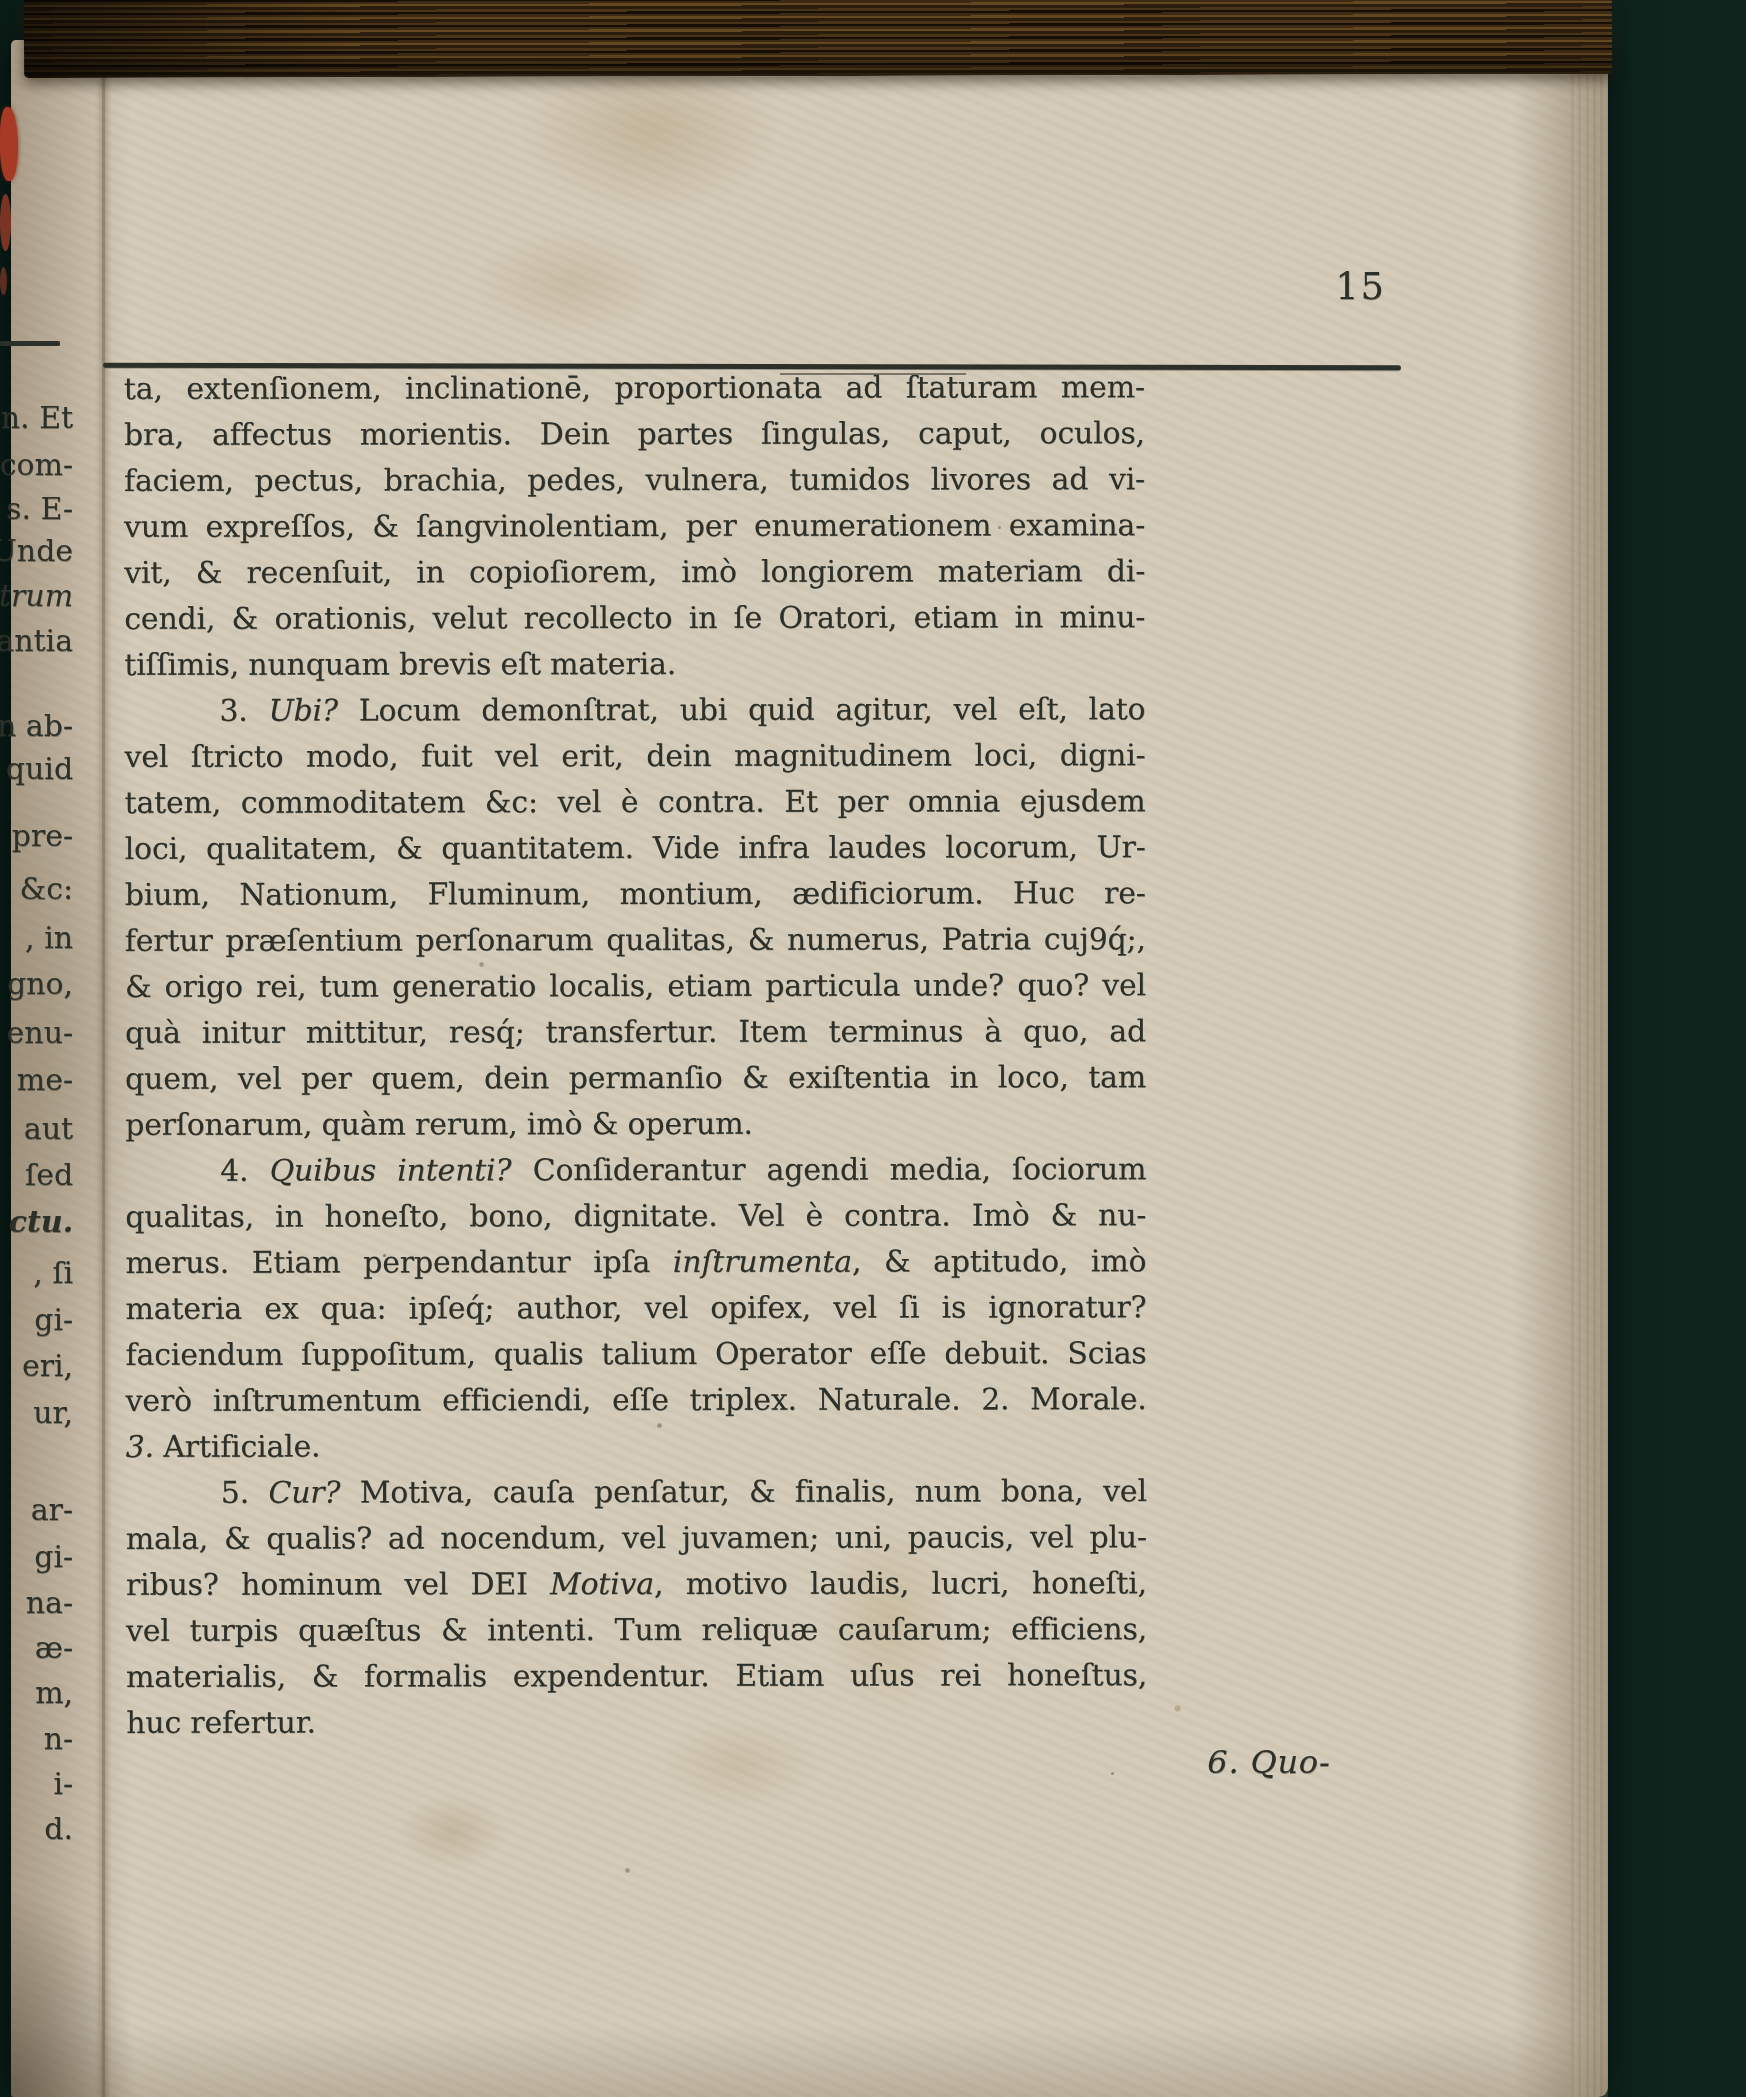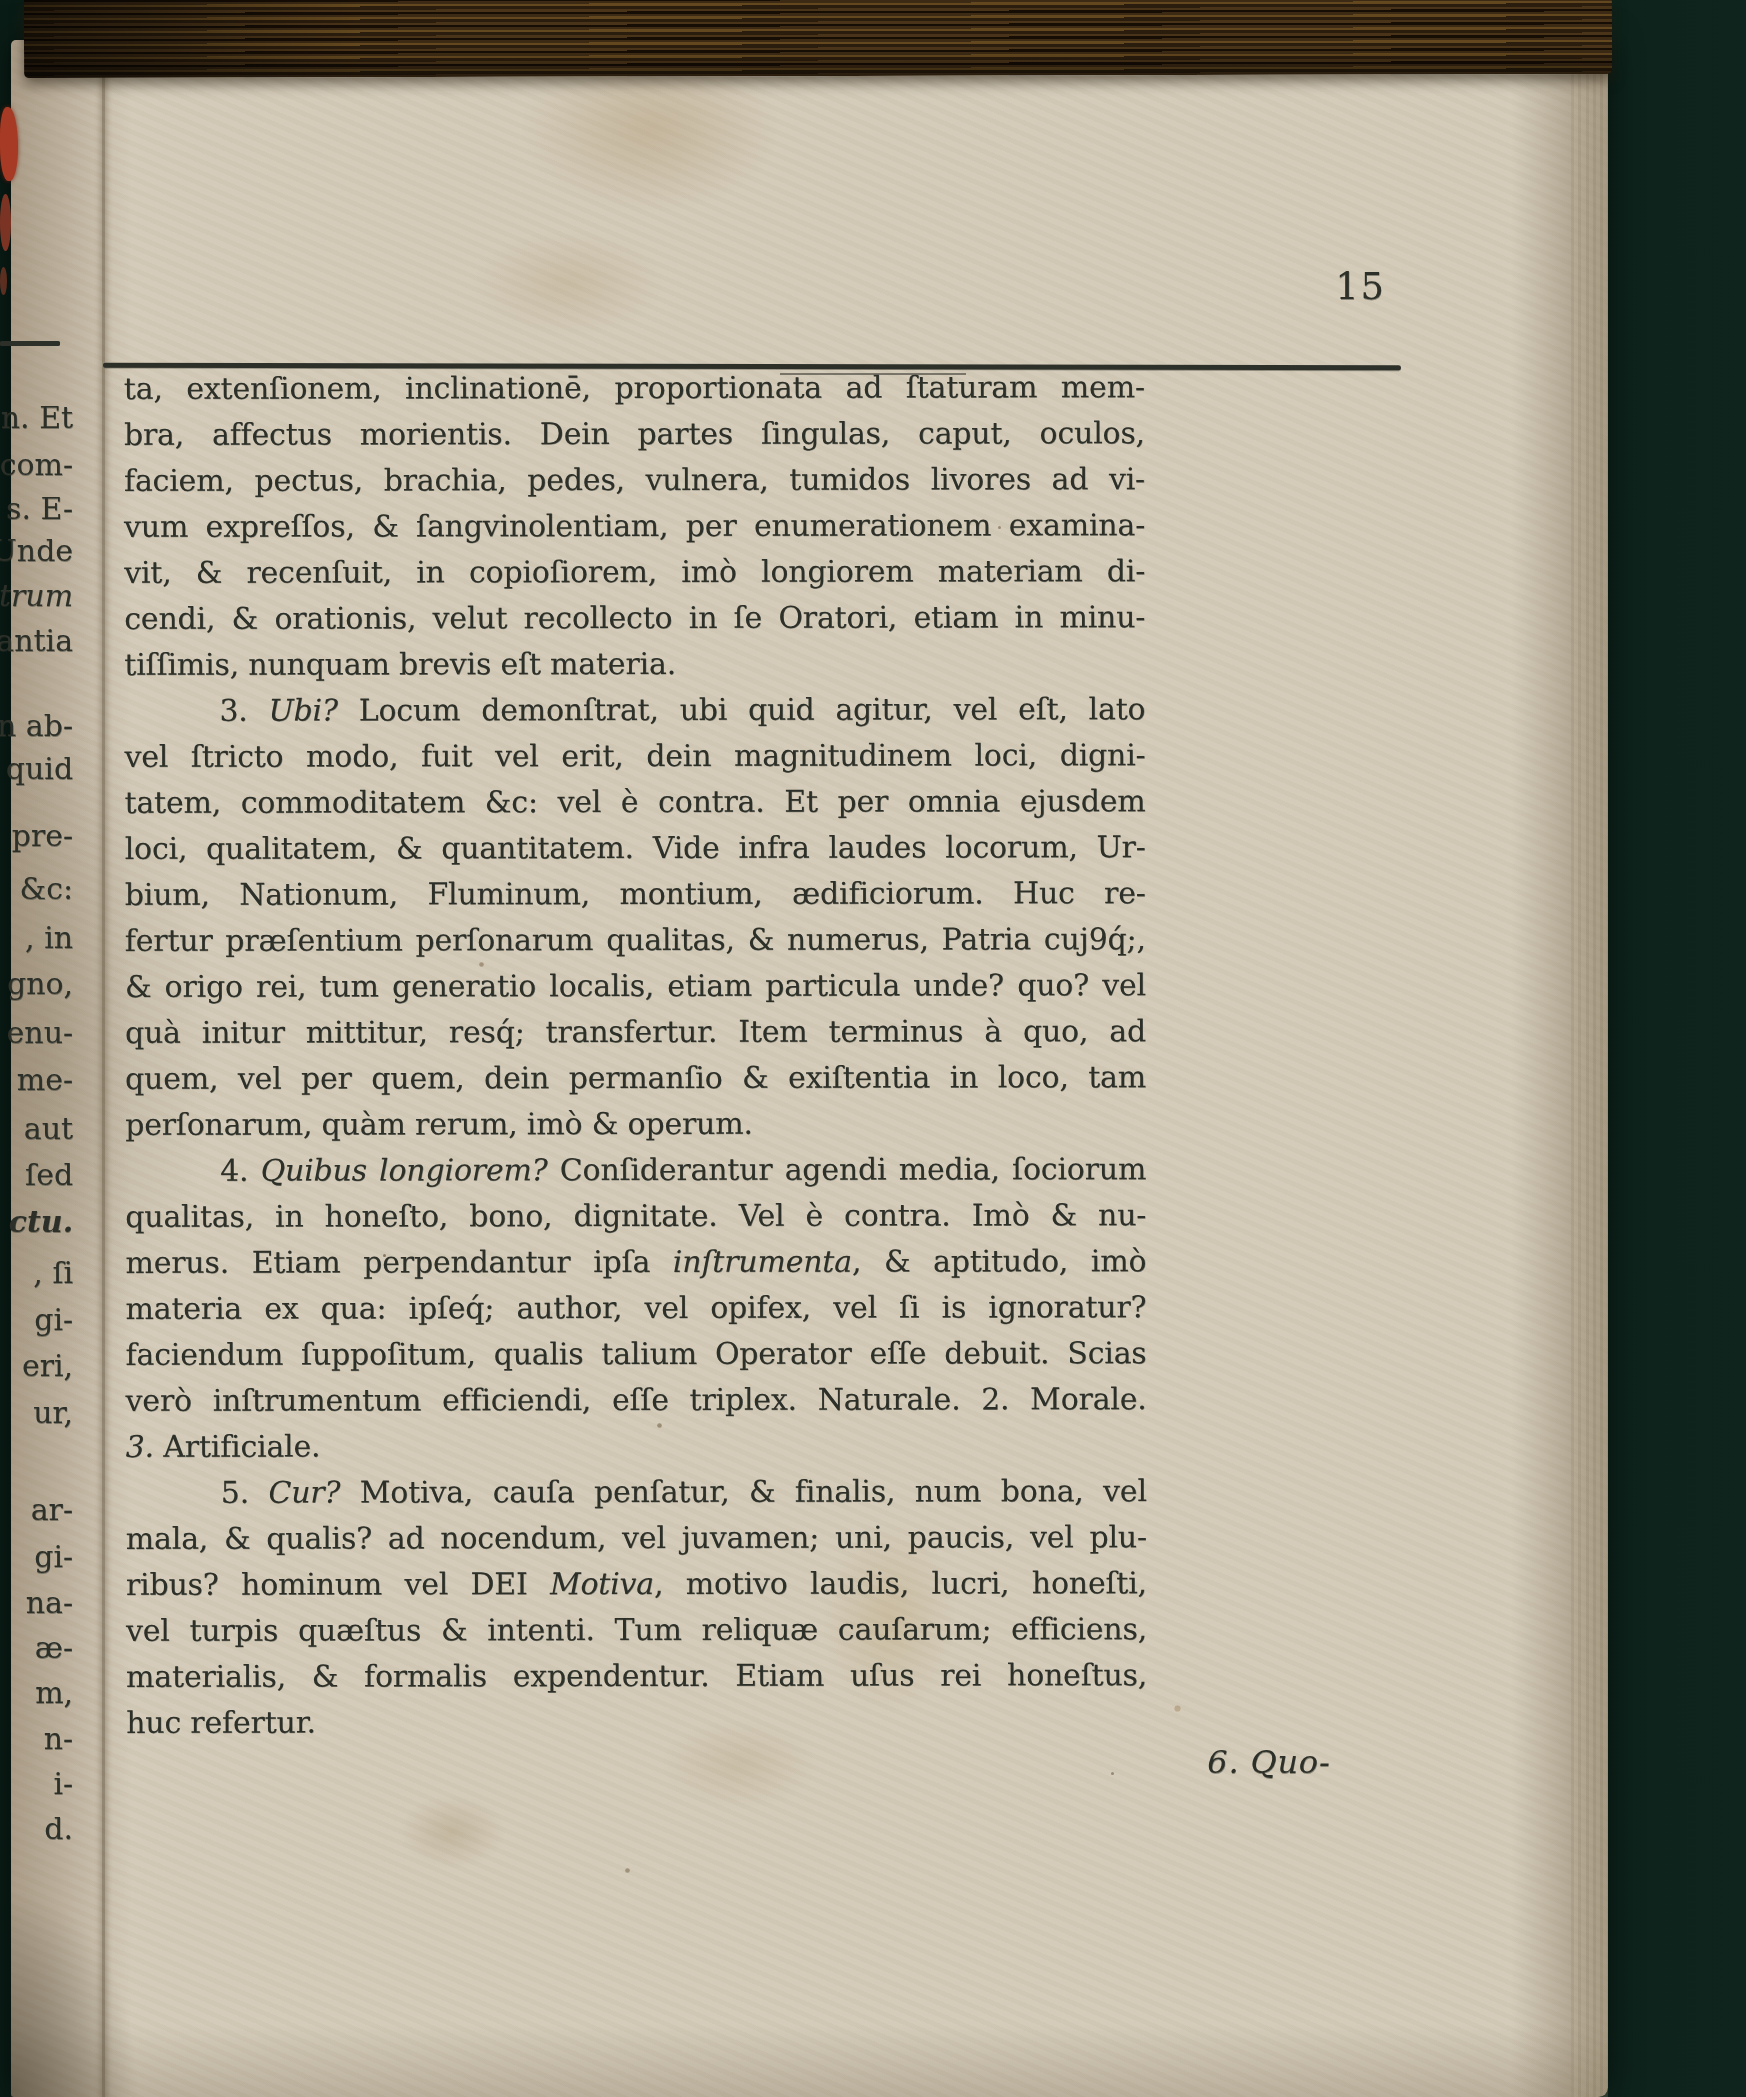--- a/index.html
+++ b/index.html
@@ -127,21 +127,21 @@
         <div class="line j ind"><span>3. </span><span class="it">Ubi?</span><span> Locum demonſtrat, ubi quid agitur, vel eſt, lato</span></div>
         <div class="line j"><span>vel ſtricto modo, fuit vel erit, dein magnitudinem loci, digni-</span></div>
         <div class="line j"><span>tatem, commoditatem &amp;c: vel è contra. Et per omnia ejusdem</span></div>
         <div class="line j"><span>loci, qualitatem, &amp; quantitatem. Vide infra laudes locorum, Ur-</span></div>
         <div class="line j"><span>bium, Nationum, Fluminum, montium, ædificiorum. Huc re-</span></div>
         <div class="line j"><span>fertur præſentium perſonarum qualitas, &amp; numerus, Patria cuj9q́;,</span></div>
         <div class="line j"><span>&amp; origo rei, tum generatio localis, etiam particula unde? quo? vel</span></div>
         <div class="line j"><span>quà initur mittitur, resq́; transfertur. Item terminus à quo, ad</span></div>
         <div class="line j"><span>quem, vel per quem, dein permanſio &amp; exiſtentia in loco, tam</span></div>
         <div class="line"><span>perſonarum, quàm rerum, imò &amp; operum.</span></div>
-        <div class="line j ind"><span>4. </span><span class="it">Quibus longiorem?</span><span> Conſiderantur agendi media, ſociorum</span></div>
+        <div class="line j ind"><span>4. </span><span class="it">Quibus intenti?</span><span> Conſiderantur agendi media, ſociorum</span></div>
         <div class="line j"><span>qualitas, in honeſto, bono, dignitate. Vel è contra. Imò &amp; nu-</span></div>
         <div class="line j"><span>merus. Etiam perpendantur ipſa </span><span class="it">inſtrumenta</span><span>, &amp; aptitudo, imò</span></div>
         <div class="line j"><span>materia ex qua: ipſeq́; author, vel opifex, vel ſi is ignoratur?</span></div>
         <div class="line j"><span>faciendum ſuppoſitum, qualis talium Operator eſſe debuit. Scias</span></div>
         <div class="line j"><span>verò inſtrumentum efficiendi, eſſe triplex. Naturale. 2. Morale.</span></div>
         <div class="line"><span class="it">3.</span><span> Artificiale.</span></div>
         <div class="line j ind"><span>5. </span><span class="it">Cur?</span><span> Motiva, cauſa penſatur, &amp; finalis, num bona, vel</span></div>
         <div class="line j"><span>mala, &amp; qualis? ad nocendum, vel juvamen; uni, paucis, vel plu-</span></div>
         <div class="line j"><span>ribus? hominum vel DEI </span><span class="it">Motiva</span><span>, motivo laudis, lucri, honeſti,</span></div>
         <div class="line j"><span>vel turpis quæſtus &amp; intenti. Tum reliquæ cauſarum; efficiens,</span></div>

